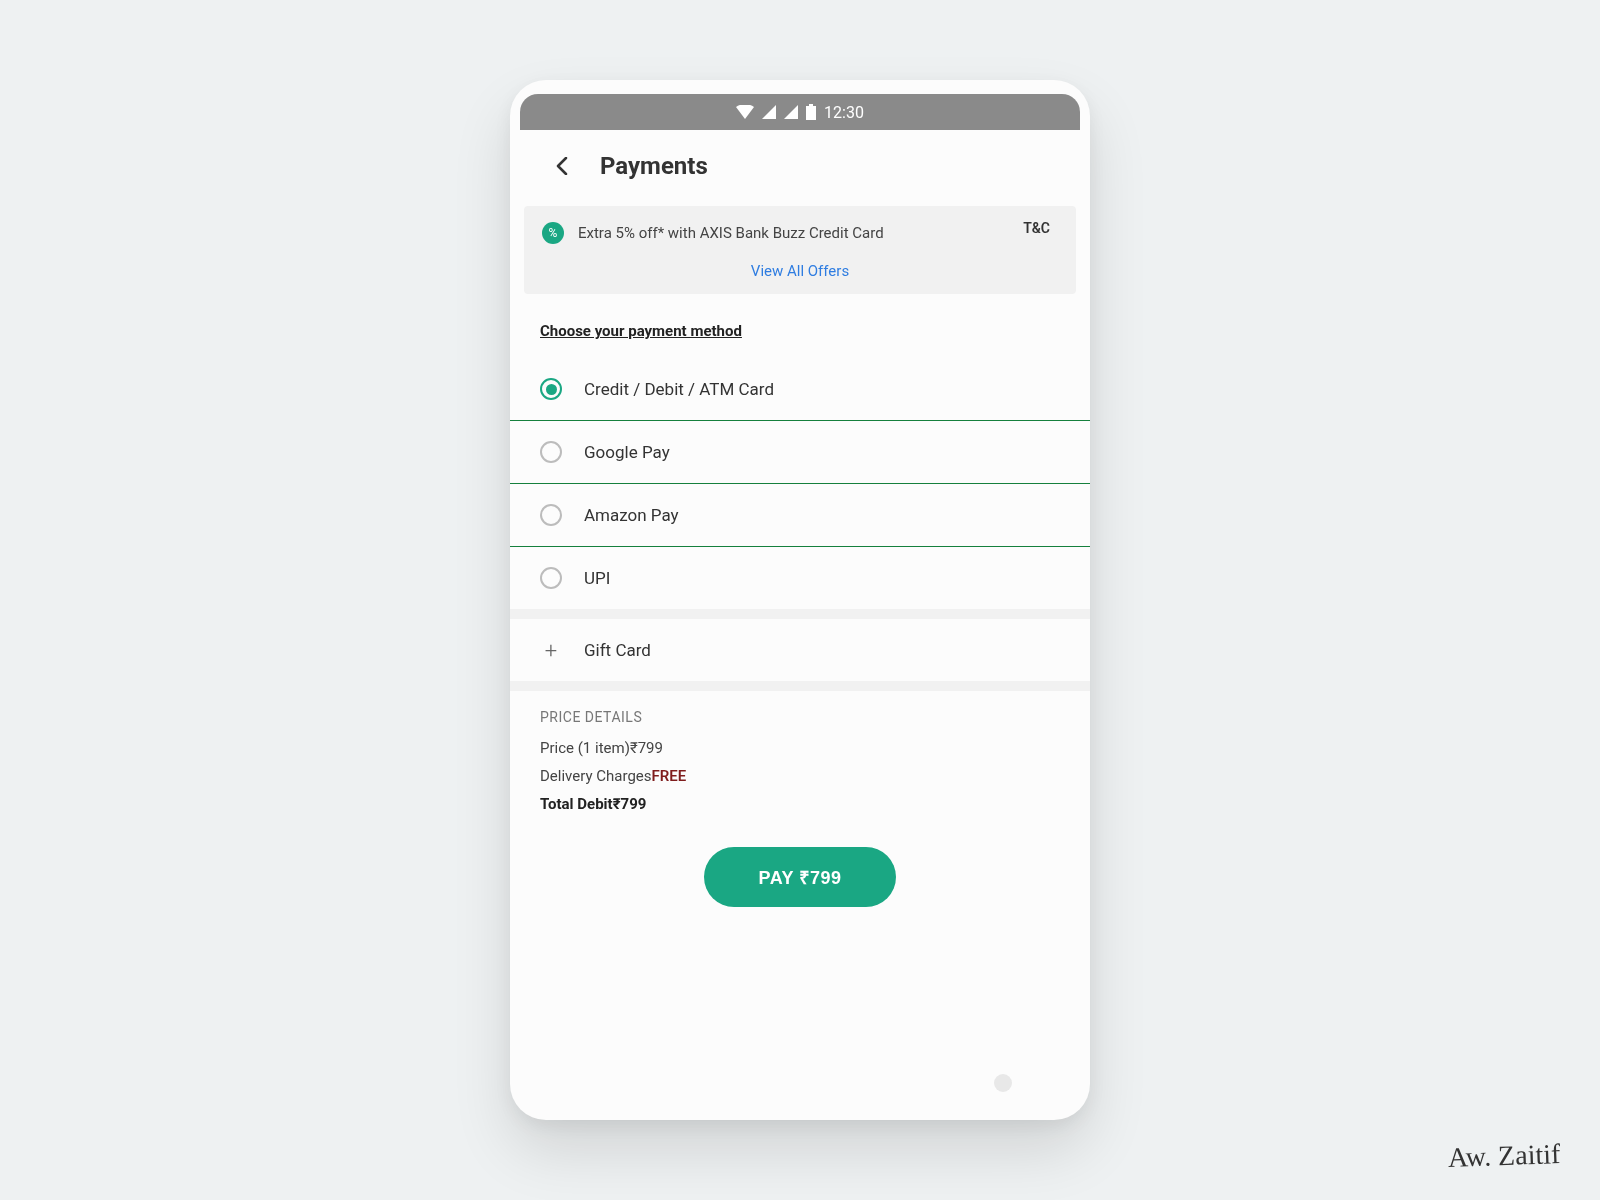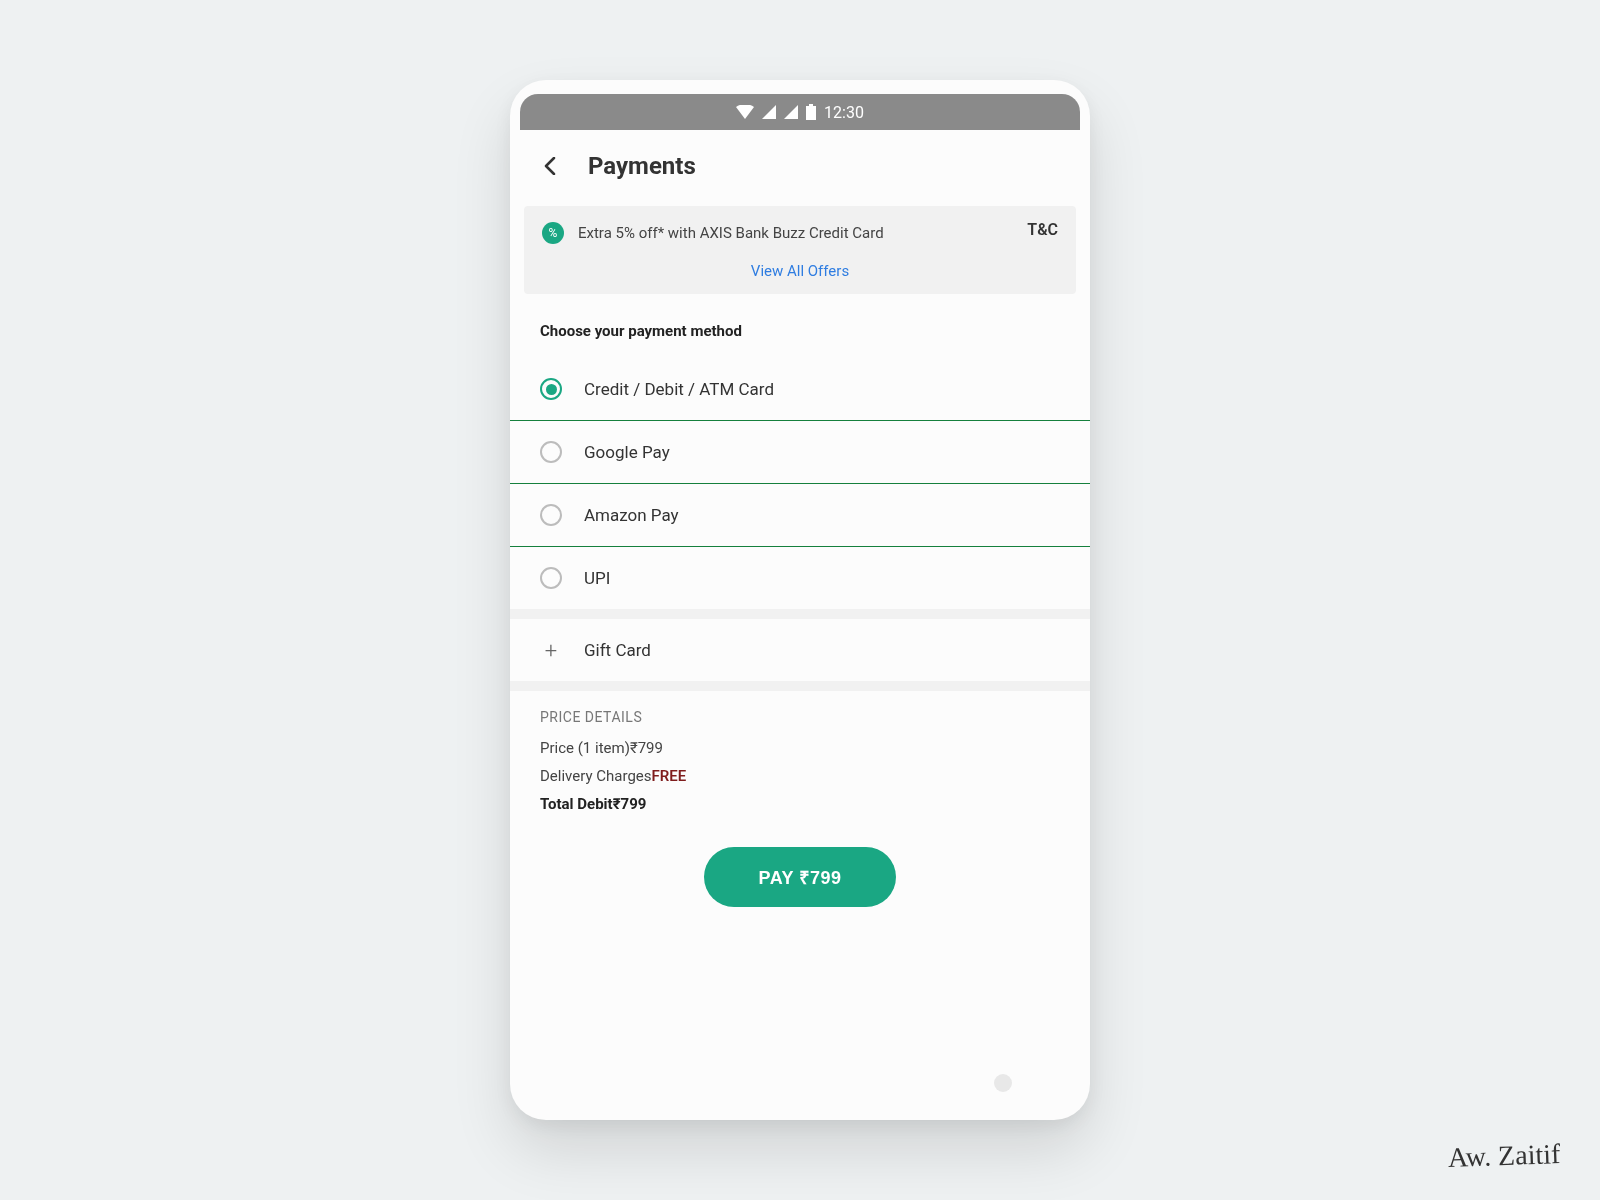--- a/index.html
+++ b/index.html
@@ -37,43 +37,44 @@
     color: #fff;
     font-size: 16px;
   }
   .wifi-icon, .signal-icon, .battery-icon {
     display: inline-flex; align-items: center; justify-content: center;
   }
   .wifi-icon svg, .signal-icon svg, .battery-icon svg { display:block; }
   .header {
     display: flex;
     align-items: center;
-    padding: 22px 24px 20px 28px;
+    padding: 22px 24px 20px 40px;
     gap: 26px;
   }
   .back { width: 24px; height: 24px; display:flex; align-items:center; justify-content:center; cursor:pointer; }
   .title { font-size: 24px; font-weight: 700; color: #333; }
   .offer-card {
     background: #f1f1f1;
     margin: 6px 14px 0 14px;
     border-radius: 4px;
     padding: 16px 18px 14px 18px;
     position: relative;
   }
   .offer-top { display:flex; align-items:center; gap:14px; }
   .percent-badge {
     width: 22px; height: 22px; border-radius: 50%;
     background: #1aa783; color:#fff; font-size:12px; display:flex; align-items:center; justify-content:center;
   }
   .offer-text { font-size: 15px; color: #444; }
-  .tnc { position:absolute; top:14px; right:18px; font-size:16px; color:#333; font-weight:600; }
+  .tnc { position:absolute; top:14px; right:26px; font-size:14px; color:#333; font-weight:600; }
   .view-offers { text-align:center; margin-top:18px; color:#2f7de1; font-size:15px; cursor:pointer; }
   .section-label {
     font-size: 15px; font-weight:700; color:#222;
     padding: 28px 30px 18px 30px;
+    text-decoration: underline;
   }
   .method-list { }
   .method-row {
     display:flex; align-items:center; gap:22px;
     padding: 20px 30px;
     border-bottom: 1px solid #15803d;
     cursor:pointer;
   }
   .method-row:last-of-type { border-bottom:none; }
   .radio {

